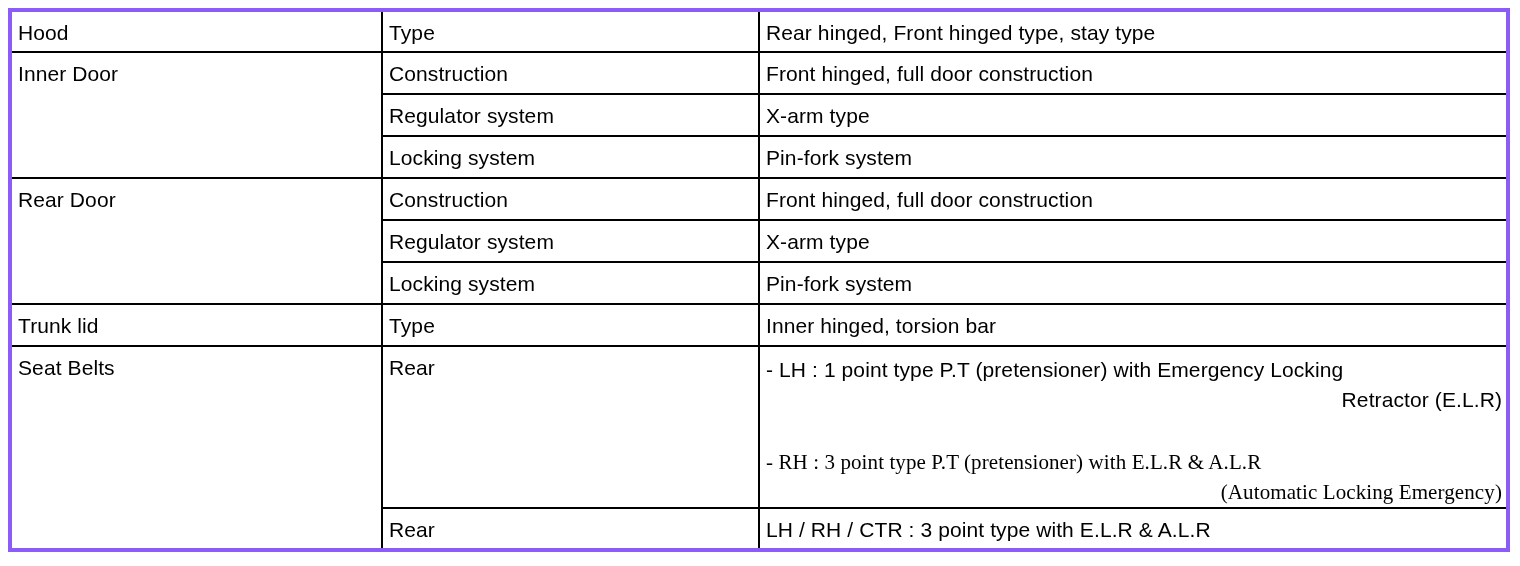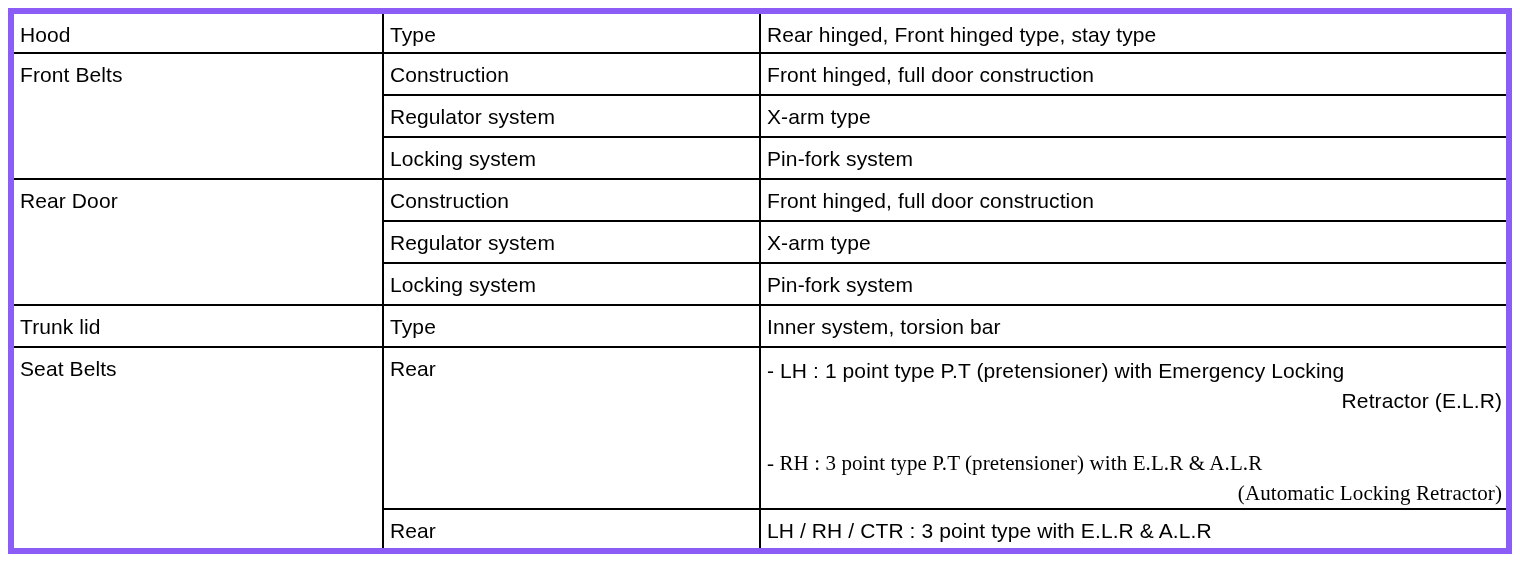--- a/index.html
+++ b/index.html
@@ -19,21 +19,21 @@
     background: #ffffff;
     overflow: hidden;
   }
   table.spec-table {
     position: absolute;
     left: 8px;
     top: 8px;
     width: 1498px;
     border-collapse: collapse;
     table-layout: fixed;
-    border: 6px solid #8b5cf6;
+    border: 4px solid #8b5cf6;
   }
   table.spec-table td {
     border: 2px solid #000000;
     vertical-align: top;
     padding: 8px 4px 0 6px;
     font-size: 21px;
     line-height: 26px;
     letter-spacing: 0.1px;
     overflow: hidden;
     background: #ffffff;
@@ -62,21 +62,21 @@
     </colgroup>
     <tbody>
 
       <tr class="std">
         <td>Hood</td>
         <td>Type</td>
         <td>Rear hinged, Front hinged type, stay type</td>
       </tr>
 
       <tr class="std">
-        <td rowspan="3">Front Belts</td>
+        <td rowspan="3">Inner Door</td>
         <td>Construction</td>
         <td>Front hinged, full door construction</td>
       </tr>
       <tr class="std">
         <td>Regulator system</td>
         <td>X-arm type</td>
       </tr>
       <tr class="std">
         <td>Locking system</td>
         <td>Pin-fork system</td>
@@ -92,34 +92,34 @@
         <td>X-arm type</td>
       </tr>
       <tr class="std">
         <td>Locking system</td>
         <td>Pin-fork system</td>
       </tr>
 
       <tr class="std">
         <td>Trunk lid</td>
         <td>Type</td>
-        <td>Inner system, torsion bar</td>
+        <td>Inner hinged, torsion bar</td>
       </tr>
 
       <tr class="front-row">
         <td rowspan="2">Seat Belts</td>
         <td>Rear</td>
         <td>
           <div class="para">
             <div class="line">- LH : 1 point type P.T (pretensioner) with Emergency Locking</div>
             <div class="line cont">Retractor (E.L.R)</div>
           </div>
           <div class="para para-gap">
             <div class="line">- RH : 3 point type P.T (pretensioner) with E.L.R &amp; A.L.R</div>
-            <div class="line cont">(Automatic Locking Retractor)</div>
+            <div class="line cont">(Automatic Locking Emergency)</div>
           </div>
         </td>
       </tr>
       <tr class="std">
         <td>Rear</td>
         <td>LH / RH / CTR : 3 point type with E.L.R &amp; A.L.R</td>
       </tr>
     </tbody>
   </table>
 </div>

